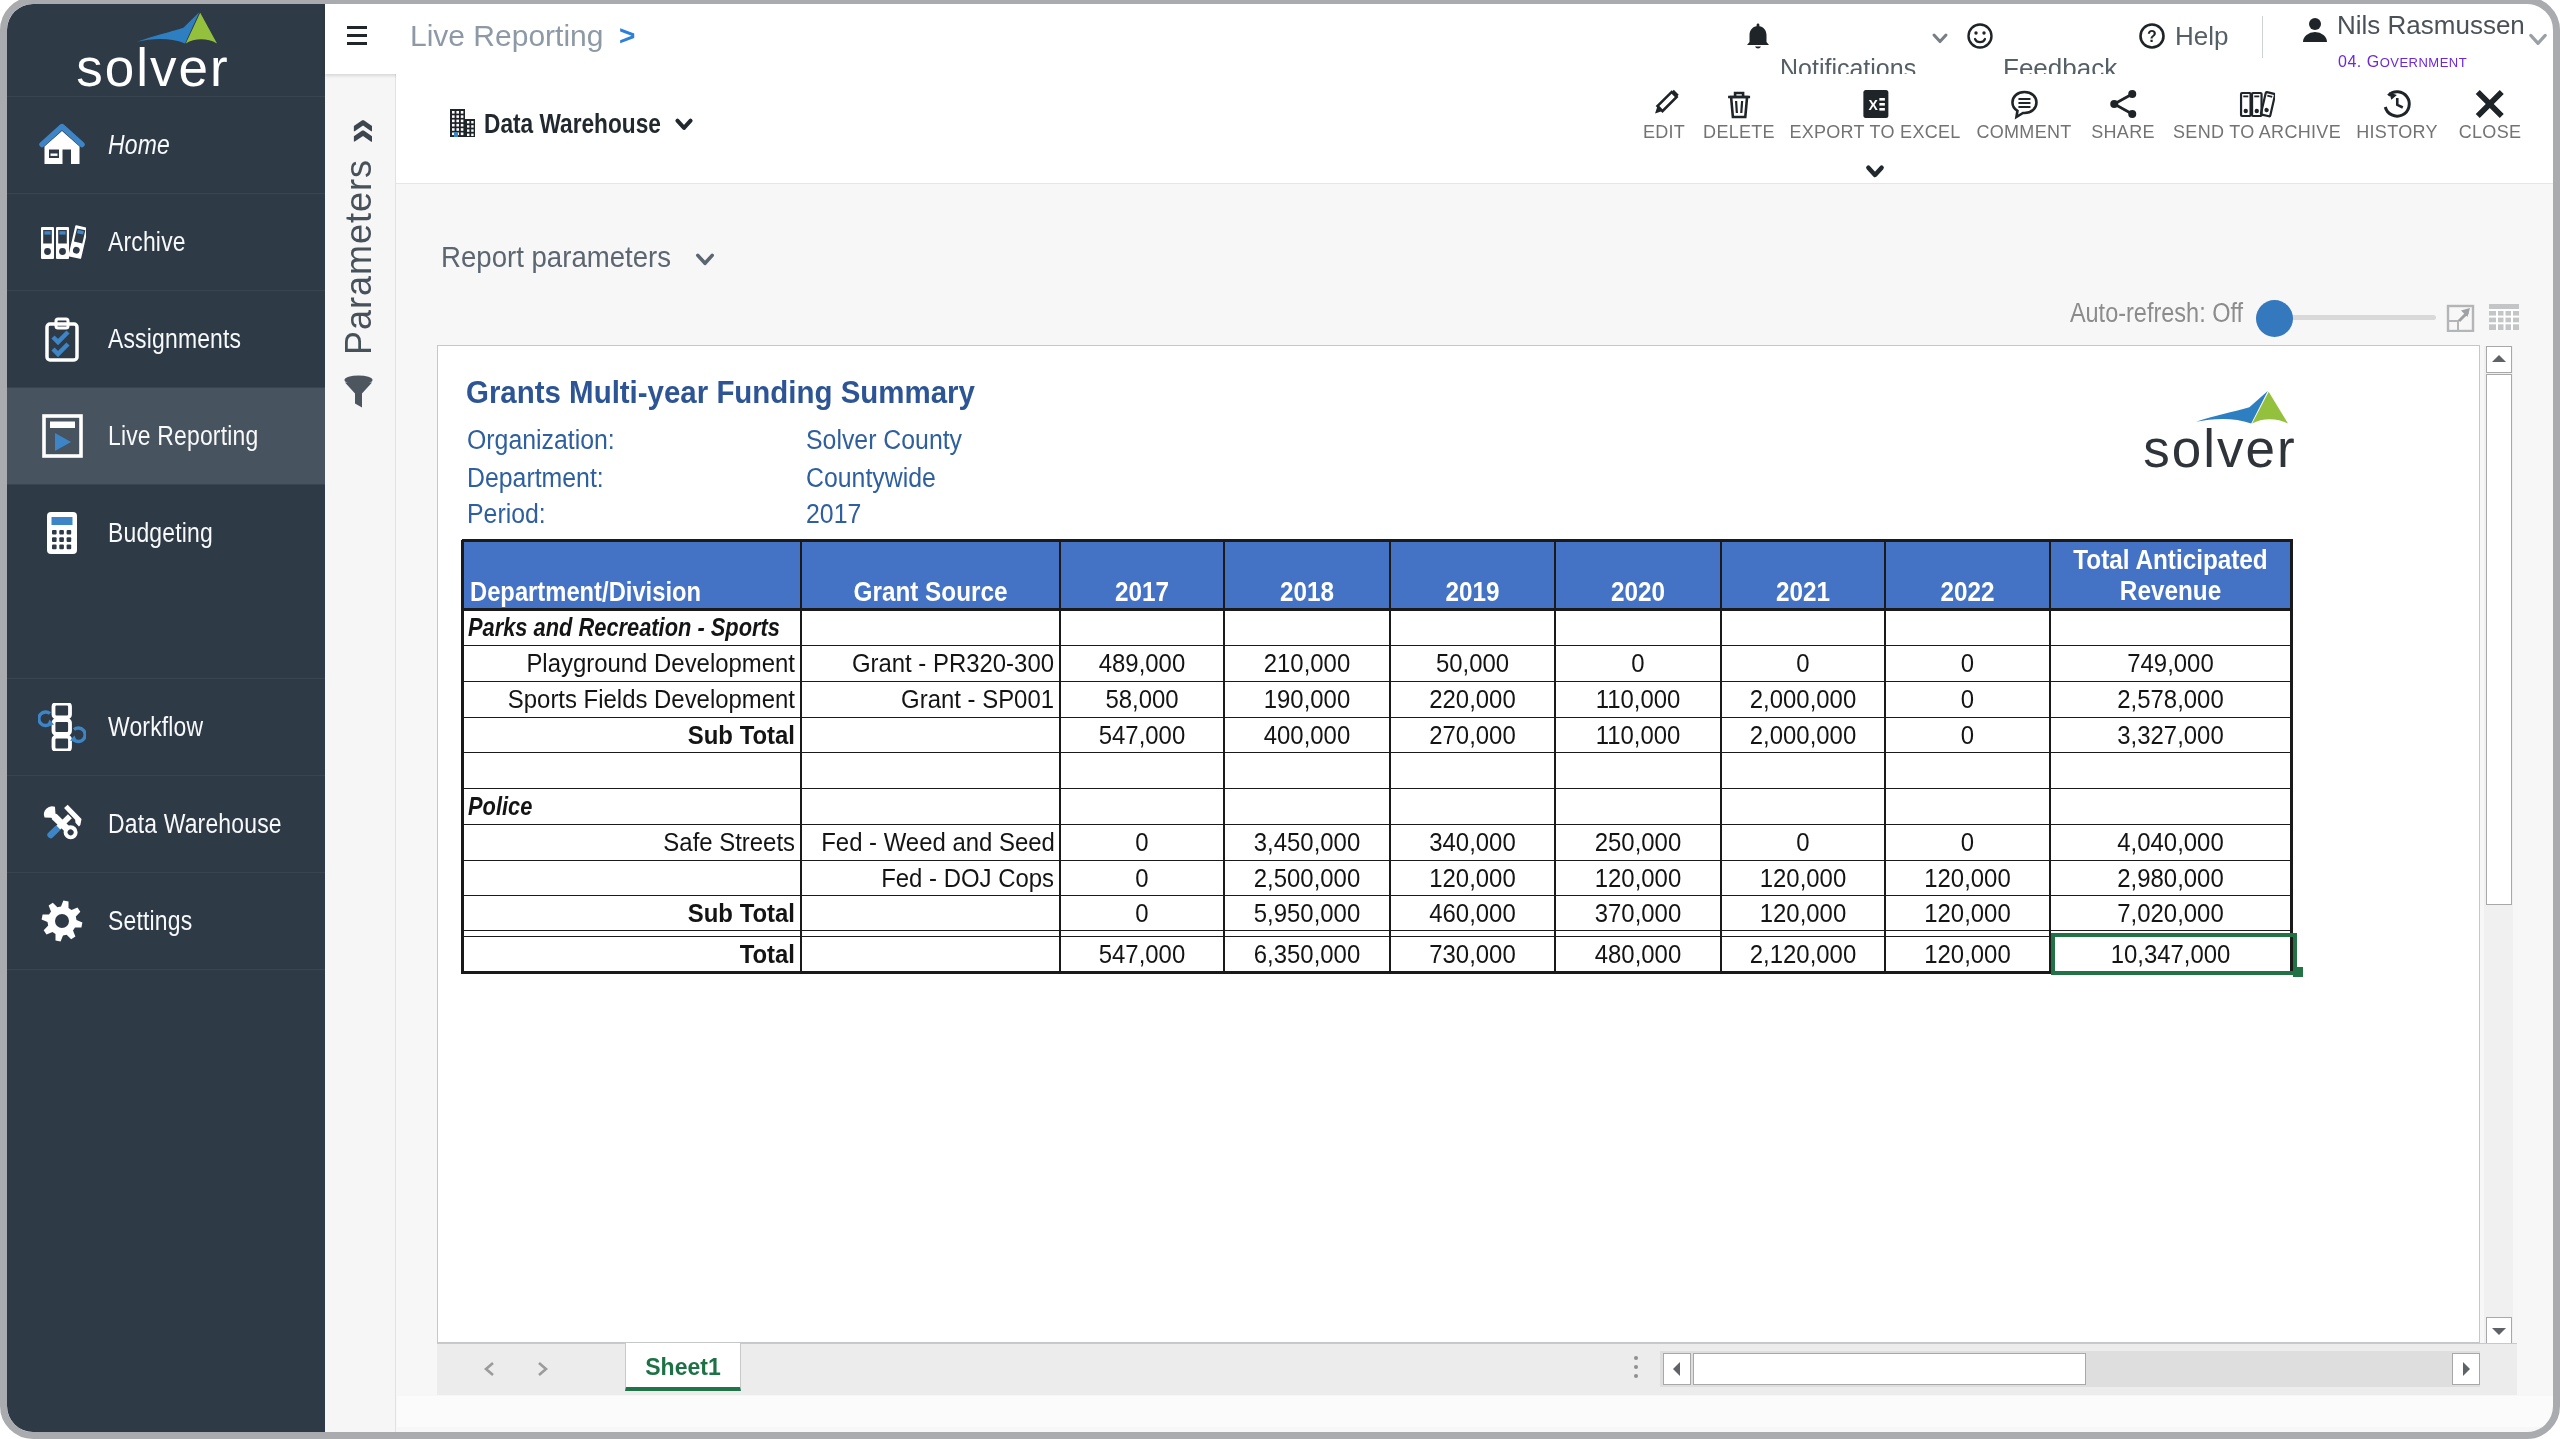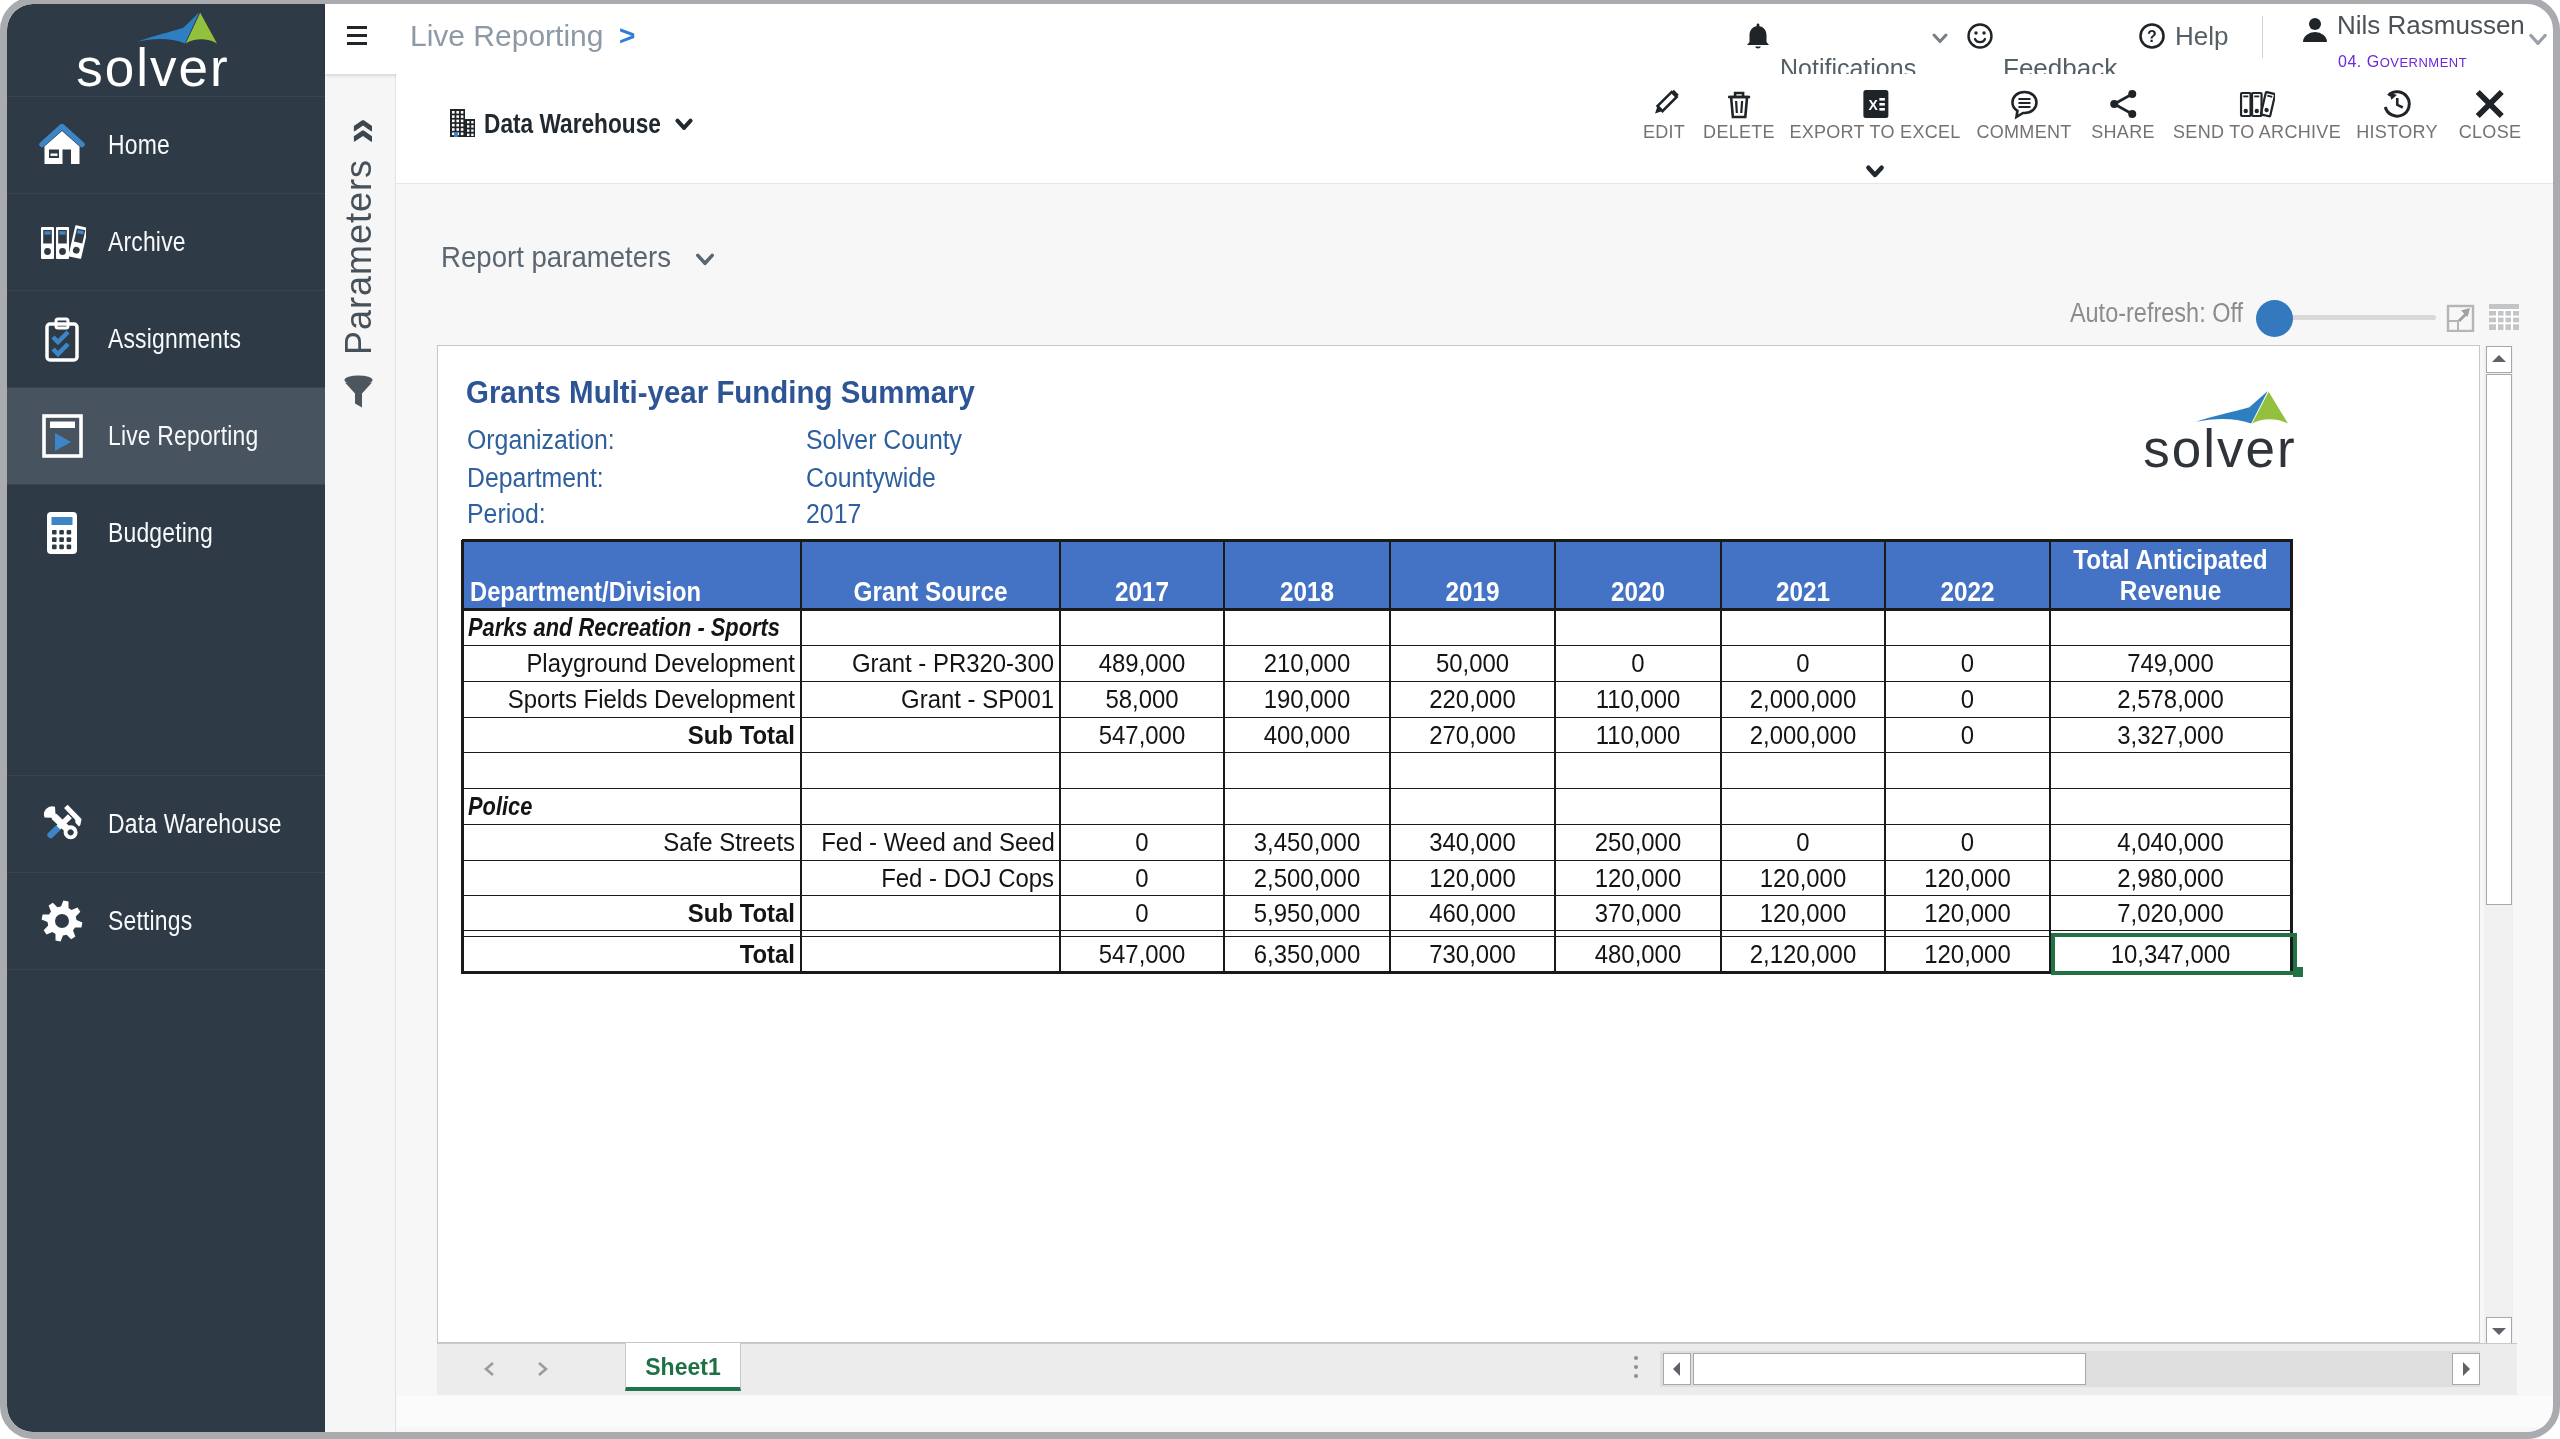--- a/index.html
+++ b/index.html
@@ -46,21 +46,21 @@
 .cell.bi { font-weight:bold; font-style:italic; }
 </style></head><body>
 <div id="clip">
     <div id="inner">
       <div id="sidebar"></div>
       <div class="abs" style="left:137px;top:12px;width:80px;height:33px;"><svg width="80" height="33" viewBox="0 0 100 42" preserveAspectRatio="none" style="">
           <path d="M0 38 C20 30 40 26 58 20 L78 0 L60 40 C40 32 18 34 0 38 Z" fill="#2d7fc1"></path>
           <path d="M79 1 L100 40 C88 33 72 33 61 40 Z" fill="#94c13d"></path>
         </svg></div>
       <div class="abs" style="left:153px;top:67px;transform:translate(-50%,-50%);color:#fff;font-size:53px;letter-spacing:2px;">solver</div>
-      <div class="mitem" style="top:96px;height:97px;">
+      <div class="mitem" style="top:96px;height:97px;font-style:italic;">
         <div class="micon"><svg width="48" height="48" viewBox="0 0 48 48" style="">
             <path d="M24 10 L41.5 25.5 L41.5 43 L6.5 43 L6.5 25.5 Z" fill="#ffffff"></path>
             <path d="M4 23.5 L24 5.5 L44 23.5" fill="none" stroke="#3d85c6" stroke-width="5.5" stroke-linecap="round" stroke-linejoin="round"></path>
             <rect x="11" y="28.5" width="10" height="8.5" fill="#2e3a46"></rect>
             <rect x="12.5" y="32.5" width="7" height="2.4" fill="#ffffff"></rect>
             <rect x="24.5" y="28.5" width="8.5" height="14.5" fill="#2e3a46"></rect>
           </svg></div>
         <div class="lbl">Home</div>
       </div>
       <div class="mitem" style="top:193px;height:97px;">
@@ -107,20 +107,32 @@
             <rect x="21.3" y="21.0" width="4.6" height="4.6" rx="1" fill="#2e3a46"></rect>
             <rect x="28.6" y="21.0" width="4.6" height="4.6" rx="1" fill="#2e3a46"></rect>
             <rect x="14.0" y="28.3" width="4.6" height="4.6" rx="1" fill="#2e3a46"></rect>
             <rect x="21.3" y="28.3" width="4.6" height="4.6" rx="1" fill="#2e3a46"></rect>
             <rect x="28.6" y="28.3" width="4.6" height="4.6" rx="1" fill="#2e3a46"></rect>
             <rect x="14.0" y="35.6" width="4.6" height="4.6" rx="1" fill="#2e3a46"></rect>
             <rect x="21.3" y="35.6" width="4.6" height="4.6" rx="1" fill="#2e3a46"></rect>
             <rect x="28.6" y="35.6" width="4.6" height="4.6" rx="1" fill="#2e3a46"></rect>
           </svg></div>
         <div class="lbl">Budgeting</div>
+      </div>
+      <div class="mitem" style="top:678px;height:97px;">
+        <div class="micon"><svg width="48" height="48" viewBox="0 0 48 48" style="">
+            <rect x="15.5" y="0.5" width="16.5" height="14" rx="3" fill="none" stroke="#ffffff" stroke-width="3.8"></rect>
+            <rect x="15.5" y="17" width="16.5" height="14" rx="3" fill="none" stroke="#ffffff" stroke-width="3.8"></rect>
+            <rect x="15.5" y="33.5" width="16.5" height="14" rx="3" fill="none" stroke="#ffffff" stroke-width="3.8"></rect>
+            <path d="M12 10.5 A6.8 6.8 0 1 0 12 21" fill="none" stroke="#3d85c6" stroke-width="3.4"></path>
+            <path d="M16 21.5 l-7.5 2 l3 -7 z" fill="#3d85c6"></path>
+            <path d="M36 26.5 A6.8 6.8 0 1 1 36 37" fill="none" stroke="#3d85c6" stroke-width="3.4"></path>
+            <path d="M32 37.5 l7.5 2 l-3 -7 z" fill="#3d85c6"></path>
+          </svg></div>
+        <div class="lbl">Workflow</div>
       </div>
       <div class="mitem" style="top:775px;height:97px;">
         <div class="micon"><svg width="48" height="48" viewBox="0 0 48 48" style="">
             <g transform="rotate(-46 24 24)">
               <path d="M16.5 7 A8.2 8.2 0 0 1 31.5 7 L27 12 L27 16 L21 16 L21 12 Z" fill="#ffffff"></path>
               <rect x="20.5" y="13" width="7" height="20" fill="#ffffff"></rect>
               <circle cx="24" cy="36" r="7" fill="#ffffff"></circle>
               <circle cx="24" cy="36" r="3" fill="#2e3a46"></circle>
             </g>
             <g transform="rotate(46 24 24)">

